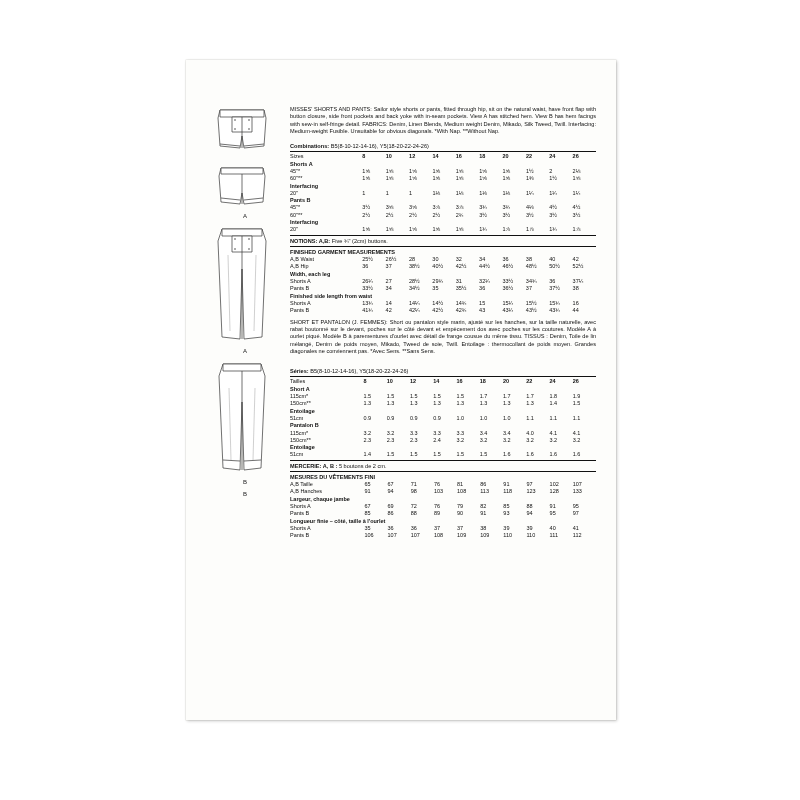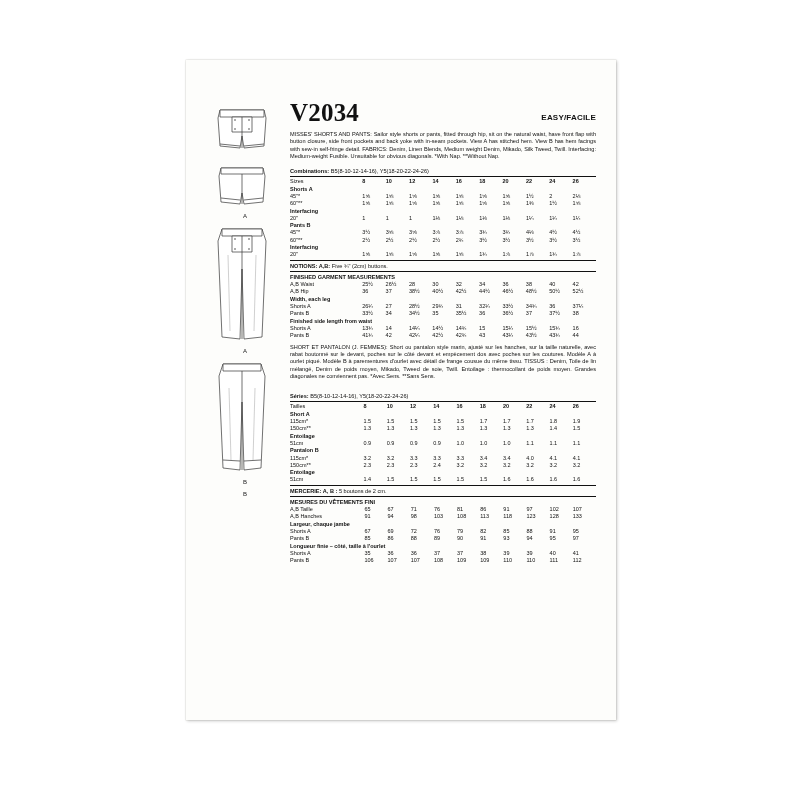--- a/index.html
+++ b/index.html
@@ -198,24 +198,20 @@
         </div>
 
         <div class="fig">
           <div class="fig-label">B</div>
         </div>
 
       </div>
 
       <div class="text-col">
 
-        <div class="title-row">
-          <div class="pattern-no">V2034</div>
-          <div class="easy">EASY/FACILE</div>
-        </div>
 
         <div class="desc">MISSES' SHORTS AND PANTS: Sailor style shorts or pants, fitted through hip, sit on the natural waist, have front flap with button closure, side front pockets and back yoke with in-seam pockets. View A has stitched hem. View B has hem facings with sew-in self-fringe detail. FABRICS: Denim, Linen Blends, Medium weight Denim, Mikado, Silk Tweed, Twill. Interfacing: Medium-weight Fusible. Unsuitable for obvious diagonals. *With Nap. **Without Nap.</div>
 
         <div class="combi">
           <span>Combinations:</span>
           <span class="reg">B5(8-10-12-14-16), Y5(18-20-22-24-26)</span>
         </div>
         <hr class="rule">
 
         <table class="meas">

